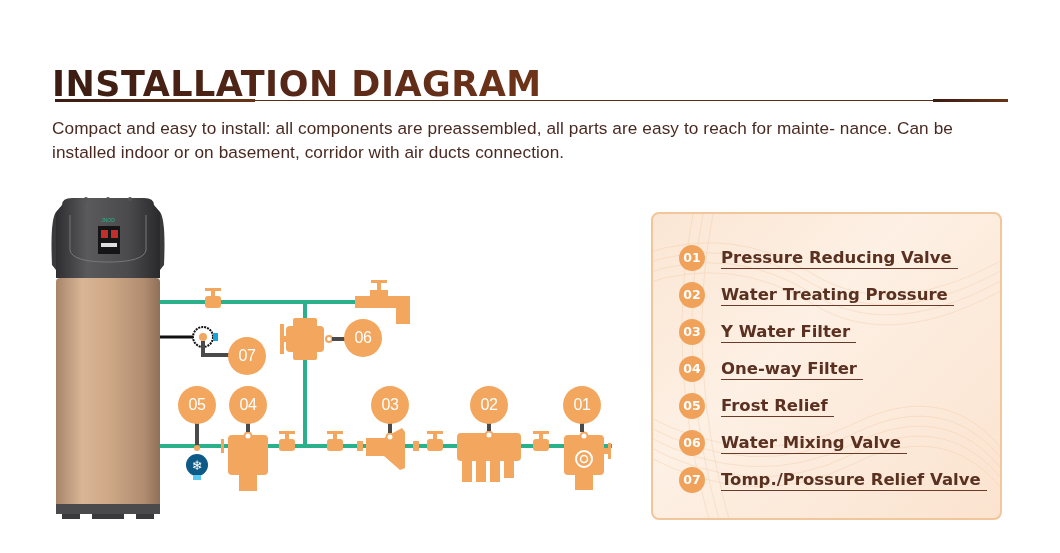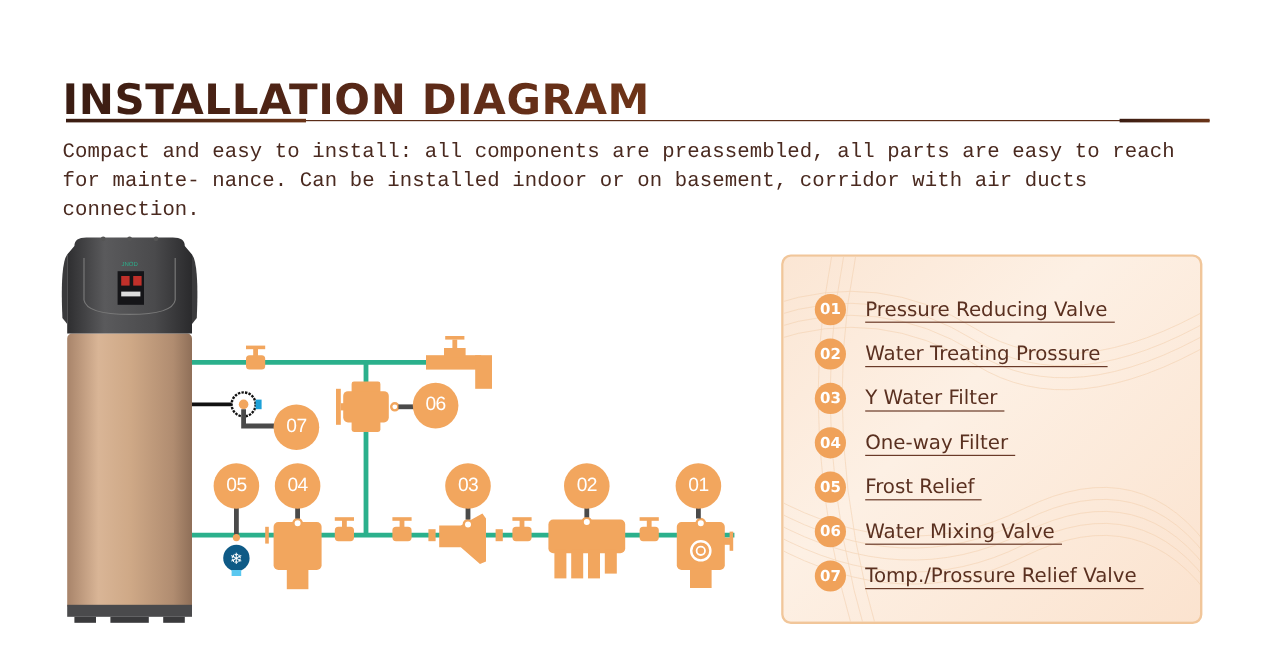--- a/index.html
+++ b/index.html
@@ -18,21 +18,21 @@
     margin-top: 16px;
   }
   .rule-thin { position: absolute; left: 55px; top: 100px; width: 953px; height: 1px; background: #5a2c18; }
   .rule-thick-left { position: absolute; left: 55px; top: 99px; width: 200px; height: 3px;
     background: linear-gradient(90deg, #3a1c12, #6a3418); }
   .rule-thick-right { position: absolute; left: 933px; top: 99px; width: 75px; height: 3px;
     background: linear-gradient(90deg, #3a1c12, #6a3418); }
 
   .desc {
     position: absolute; left: 52px; top: 116px; width: 960px;
-    font-family: Liberation Mono, monospace; font-size: 17.2px; line-height: 24px;
+    font-family: Liberation Sans, sans-serif; font-size: 17.2px; line-height: 24px;
     color: #4a2a20; letter-spacing: 0.1px;
   }
 
   .diagram { position: absolute; left: 0; top: 180px; width: 640px; height: 373px; }
   .diagram svg { position: absolute; left: 0; top: 0; }
 
   .tag { position: absolute; width: 38px; height: 38px; border-radius: 50%;
     background: #f2a65e; color: #ffffff; font-family: "Liberation Sans", sans-serif;
     font-size: 16px; line-height: 38px; text-align: center; letter-spacing: -0.5px; }
 
@@ -41,21 +41,21 @@
     border: 2px solid #f1c69a; border-radius: 8px;
     background: linear-gradient(135deg, #fbe6d4 0%, #fdf0e4 40%, #fbe3cf 100%);
     overflow: hidden;
   }
   .legend svg.waves { position: absolute; left: 0; top: 0; }
   .legend-item { position: absolute; left: 26px; height: 28px; display: flex; align-items: center; }
   .legend-num { width: 26px; height: 26px; border-radius: 50%; background: #f0a25a;
     color: #fff; font-family: "DejaVu Sans", sans-serif; font-weight: bold; font-size: 12.5px;
     line-height: 26px; text-align: center; flex: none; }
   .legend-label { margin-left: 16px; font-family: "DejaVu Sans", sans-serif; font-size: 16.5px;
-    color: #5a3020; padding-right: 6px; border-bottom: 1.5px solid #6a3a28; line-height: 21px; white-space: nowrap; }
+    color: #5a3020; padding-right: 6px; border-bottom: 1.5px solid #6a3a28; line-height: 21px; white-space: nowrap; font-weight: bold; }
 </style>
 </head>
 <body>
 
 <div class="title">INSTALLATION DIAGRAM</div>
 <div class="rule-thin"></div>
 <div class="rule-thick-left"></div>
 <div class="rule-thick-right"></div>
 
 <div class="desc">Compact and easy to install: all components are preassembled, all parts are easy to reach for mainte- nance. Can be installed indoor or on basement, corridor with air ducts connection.</div>

